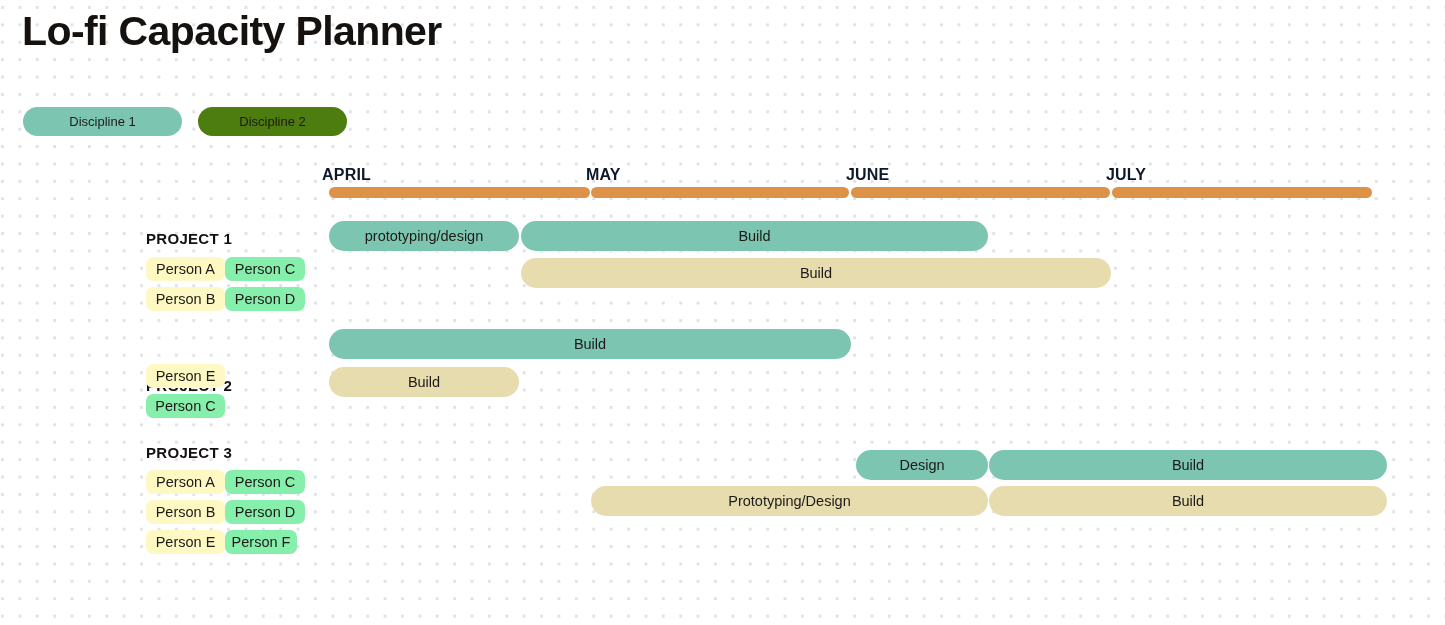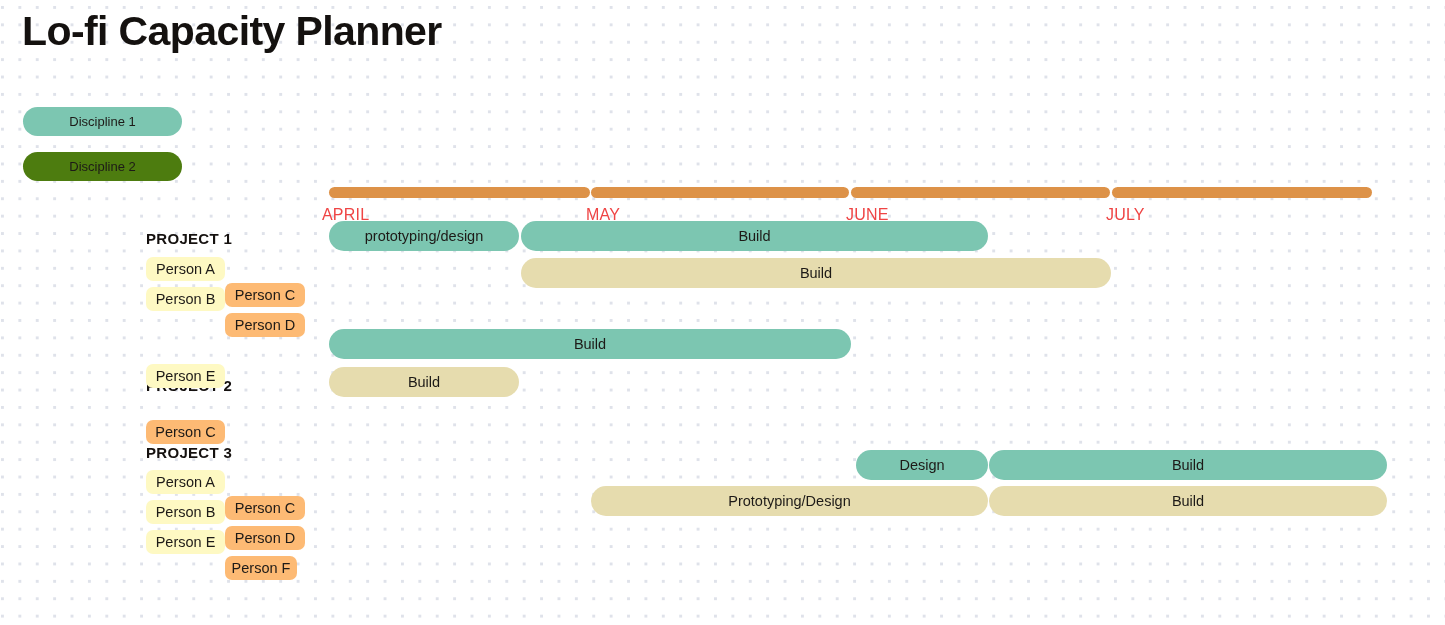--- a/index.html
+++ b/index.html
@@ -50,46 +50,44 @@
     white-space: nowrap;
   }
 
   
   .legend {
     position: absolute;
     left: 15px;
     top: 107px;
     display: flex;
     gap: 16px;
-    flex-direction: column;
   }
   .legend-chip {
     height: 29px;
     border-radius: 15px;
     display: flex;
     align-items: center;
     justify-content: center;
     font-size: 13px;
     color: #1d1a17;
     white-space: nowrap;
     padding: 0 18px;
   }
   .legend-chip.d1 { background: #7cc6b1; min-width: 123px; }
   .legend-chip.d2 { background: #e6dcae; min-width: 113px; }
 
   
   .month-label {
     position: absolute;
     font-size: 16px;
-    font-weight: normal;
+    font-weight: bold;
     letter-spacing: 0.2px;
-    color: #ef4444;
+    color: #0f172a;
     white-space: nowrap;
     top: 166px;
-    margin-top: 40px;
   }
   .track {
     position: absolute;
     top: 187px;
     height: 11px;
     border-radius: 6px;
     background: #dd9248;
   }
 
   
@@ -113,21 +111,21 @@
     align-items: center;
     justify-content: center;
     font-size: 14.5px;
     color: #1d1a17;
     white-space: nowrap;
     border-radius: 7px;
     padding: 0 9px;
     box-sizing: border-box;
   }
   .person-chip.green { background: #fef9c3; }
-  .person-chip.tan   { background: #fdba74; margin-top: 26px; }
+  .person-chip.tan   { background: #86efac; }
 
   
   .bar {
     position: absolute;
     height: 30px;
     border-radius: 16px;
     display: flex;
     align-items: center;
     justify-content: center;
     font-size: 14.5px;

